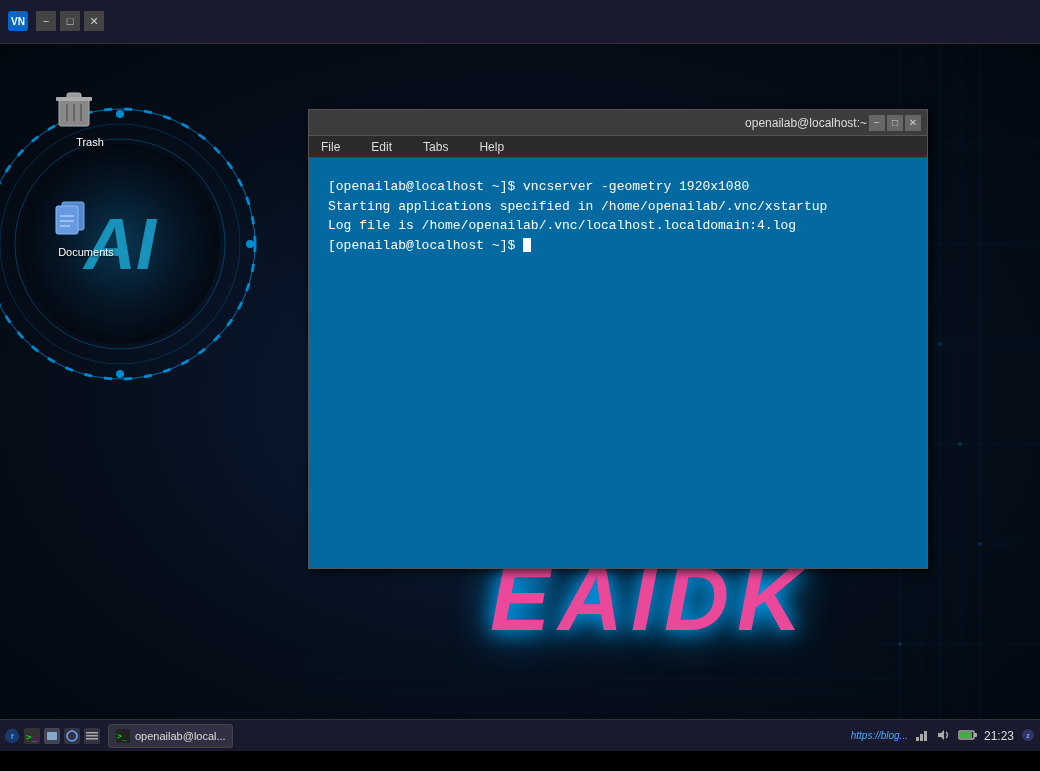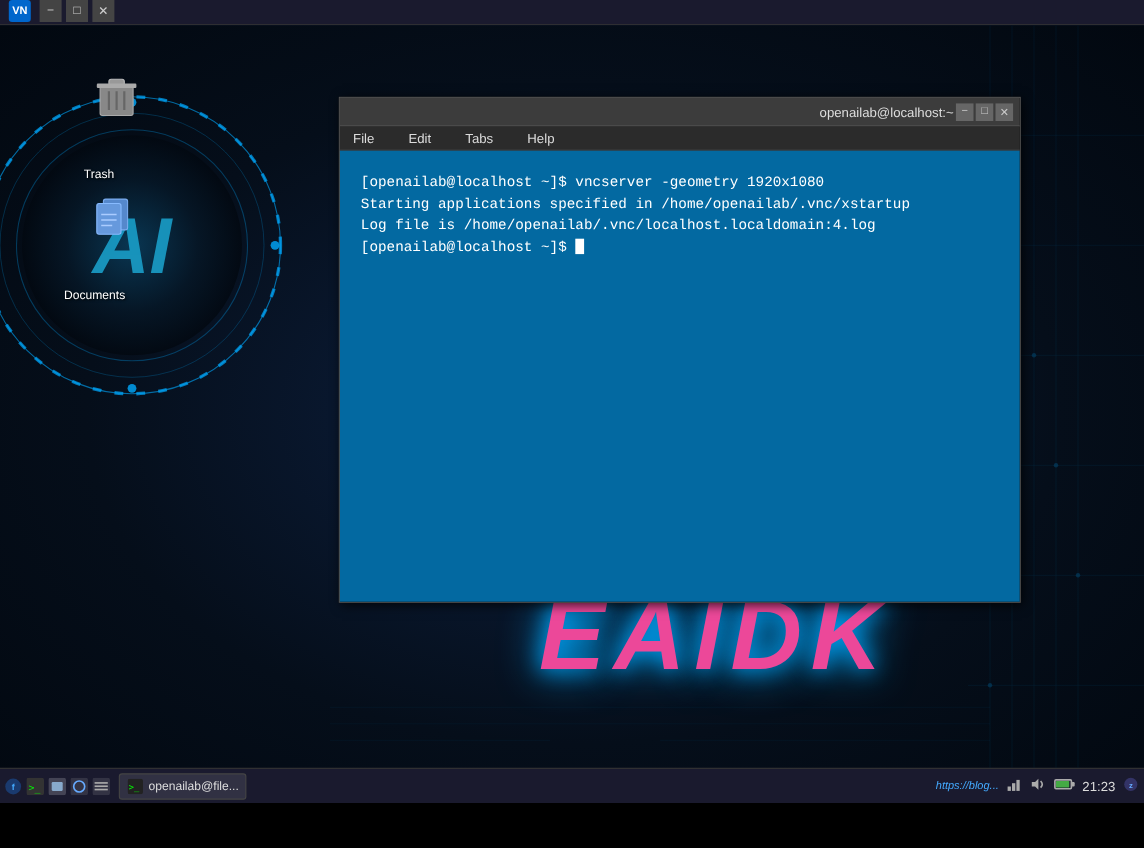--- a/index.html
+++ b/index.html
@@ -7,25 +7,25 @@
       width: 1040px;
       height: 771px;
       overflow: hidden;
       font-family: Arial, sans-serif;
       background: #000;
     }
 
     
     #titlebar {
       width: 1040px;
-      height: 23px;
+      height: 44px;
       background: #1a1a2e;
       display: flex;
-      align-items: flex-start;
-      padding: 0 8px;
+      align-items: flex-end;
+      padding: 12px 8px;
       position: relative;
       border-bottom: 1px solid #333;
     }
     #titlebar .vnc-logo {
       width: 20px;
       height: 20px;
       background: #0066cc;
       border-radius: 3px;
       display: flex;
       align-items: center;
@@ -105,24 +105,23 @@
       text-shadow: 0 0 20px #0af, 0 0 40px #0af;
       letter-spacing: 8px;
       font-style: italic;
     }
 
     
     .desktop-icon {
       position: absolute;
       display: flex;
       flex-direction: column;
-      align-items: flex-end;
+      align-items: flex-start;
       cursor: pointer;
       width: 80px;
-      gap: 38px;
     }
     .icon-img {
       width: 48px;
       height: 48px;
       display: flex;
       align-items: center;
       justify-content: center;
     }
     .icon-label {
       color: white;
@@ -438,21 +437,21 @@
       </svg>
     </div>
 
     <div class="taskbar-app-btn">
       <div class="taskbar-icon">
         <svg width="14" height="14" viewBox="0 0 14 14" xmlns="http://www.w3.org/2000/svg">
           <rect width="14" height="14" rx="2" fill="#222"></rect>
           <text x="1" y="10" fill="#0f0" font-size="8" font-family="monospace">&gt;_</text>
         </svg>
       </div>
-      <span>openailab@file...</span>
+      <span>openailab@local...</span>
     </div>
 
     <div class="taskbar-right">
       <span class="taskbar-link">https://blog...</span>
 
       <div>
         <svg width="16" height="16" viewBox="0 0 16 16" xmlns="http://www.w3.org/2000/svg">
           <rect x="2" y="10" width="3" height="4" fill="#aaa"></rect>
           <rect x="6" y="7" width="3" height="7" fill="#aaa"></rect>
           <rect x="10" y="4" width="3" height="10" fill="#aaa"></rect>

